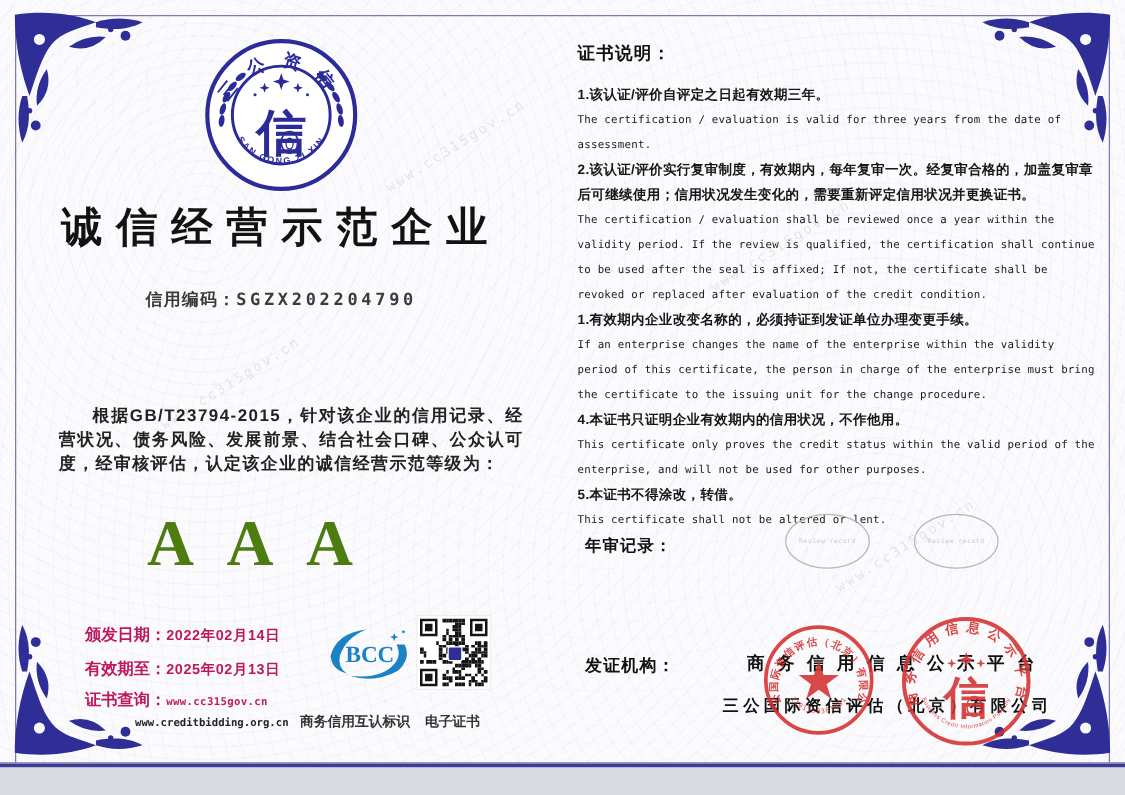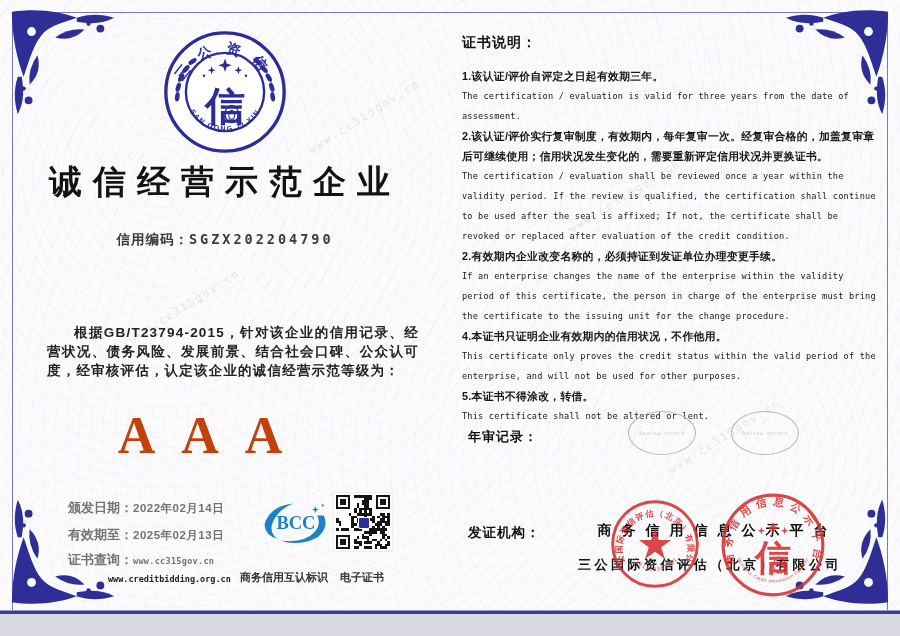--- a/index.html
+++ b/index.html
@@ -43,23 +43,23 @@
   .credit-line .code{font-family:"DejaVu Sans Mono",monospace;letter-spacing:3px;font-weight:bold;}
   .social-line{position:absolute;left:20px;top:299px;width:410px;text-align:center;font-size:13px;font-weight:bold;color:#333;}
   .social-line .code{font-family:"DejaVu Sans Mono",monospace;letter-spacing:2px;}
   .statement{
     position:absolute;left:47px;top:323px;width:372px;
     font-size:13.5px;line-height:19px;letter-spacing:1.2px;color:#222;font-weight:bold;
     text-indent:2em;text-align:justify;
   }
   .grade{
     position:absolute;left:20px;top:406px;width:386px;text-align:center;
-    font-family:"Liberation Serif",serif;font-weight:bold;font-size:52px;color:#c2410c;letter-spacing:26px;
-  }
-  .info-row{position:absolute;left:68px;white-space:nowrap;font-size:13px;font-weight:bold;color:#737373;}
+    font-family:"Liberation Serif",serif;font-weight:bold;font-size:52px;color:#4d7c0f;letter-spacing:26px;
+  }
+  .info-row{position:absolute;left:68px;white-space:nowrap;font-size:13px;font-weight:bold;color:#be185d;}
   .ir1{top:499px}.ir2{top:526px}.ir3{top:551px}
   .info-row .val{font-size:11.5px;letter-spacing:0.5px;}
   .info-row .url{font-family:"DejaVu Sans Mono",monospace;font-size:8.5px;font-weight:bold;letter-spacing:0.3px;}
   .url2{position:absolute;left:108px;top:574px;font-family:"DejaVu Sans Mono",monospace;font-size:8.5px;font-weight:bold;color:#222;}
   .bcc{position:absolute;left:258px;top:498px;width:74px;height:50px;}
   .bcc-caption{position:absolute;left:240px;top:570px;width:104px;text-align:left;font-size:11px;font-weight:bold;color:#333;}
   .qr{position:absolute;left:333px;top:492px;width:58px;height:58px;background:#fff;border:1px solid #eee;}
   .qr-cells{position:absolute;inset:2px;display:grid;grid-template-rows:repeat(21,1fr);grid-template-columns:repeat(21,1fr);}
   .qr-cells i{background:#141414;}
   .qr-finder{position:absolute;width:14px;height:14px;border:2.5px solid #141414;background:#fff;box-sizing:border-box;}
@@ -401,21 +401,21 @@
   <div class="notes">
     <div class="note-item">
       <div class="note-zh">1.该认证/评价自评定之日起有效期三年。</div>
       <div class="note-en">The certification / evaluation is valid for three years from the date of assessment.</div>
     </div>
     <div class="note-item">
       <div class="note-zh">2.该认证/评价实行复审制度，有效期内，每年复审一次。经复审合格的，加盖复审章后可继续使用；信用状况发生变化的，需要重新评定信用状况并更换证书。</div>
       <div class="note-en">The certification / evaluation shall be reviewed once a year within the validity period. If the review is qualified, the certification shall continue to be used after the seal is affixed; If not, the certificate shall be revoked or replaced after evaluation of the credit condition.</div>
     </div>
     <div class="note-item">
-      <div class="note-zh">2.有效期内企业改变名称的，必须持证到发证单位办理变更手续。</div>
+      <div class="note-zh">1.有效期内企业改变名称的，必须持证到发证单位办理变更手续。</div>
       <div class="note-en">If an enterprise changes the name of the enterprise within the validity period of this certificate, the person in charge of the enterprise must bring the certificate to the issuing unit for the change procedure.</div>
     </div>
     <div class="note-item">
       <div class="note-zh">4.本证书只证明企业有效期内的信用状况，不作他用。</div>
       <div class="note-en">This certificate only proves the credit status within the valid period of the enterprise, and will not be used for other purposes.</div>
     </div>
     <div class="note-item">
       <div class="note-zh">5.本证书不得涂改，转借。</div>
       <div class="note-en">This certificate shall not be altered or lent.</div>
     </div>

